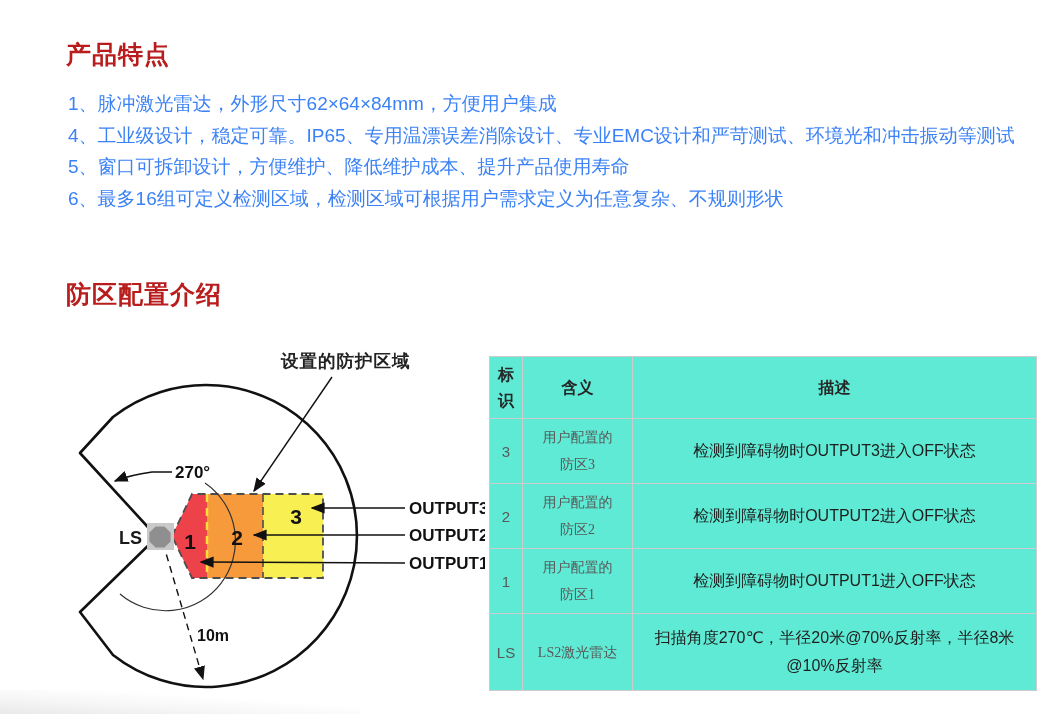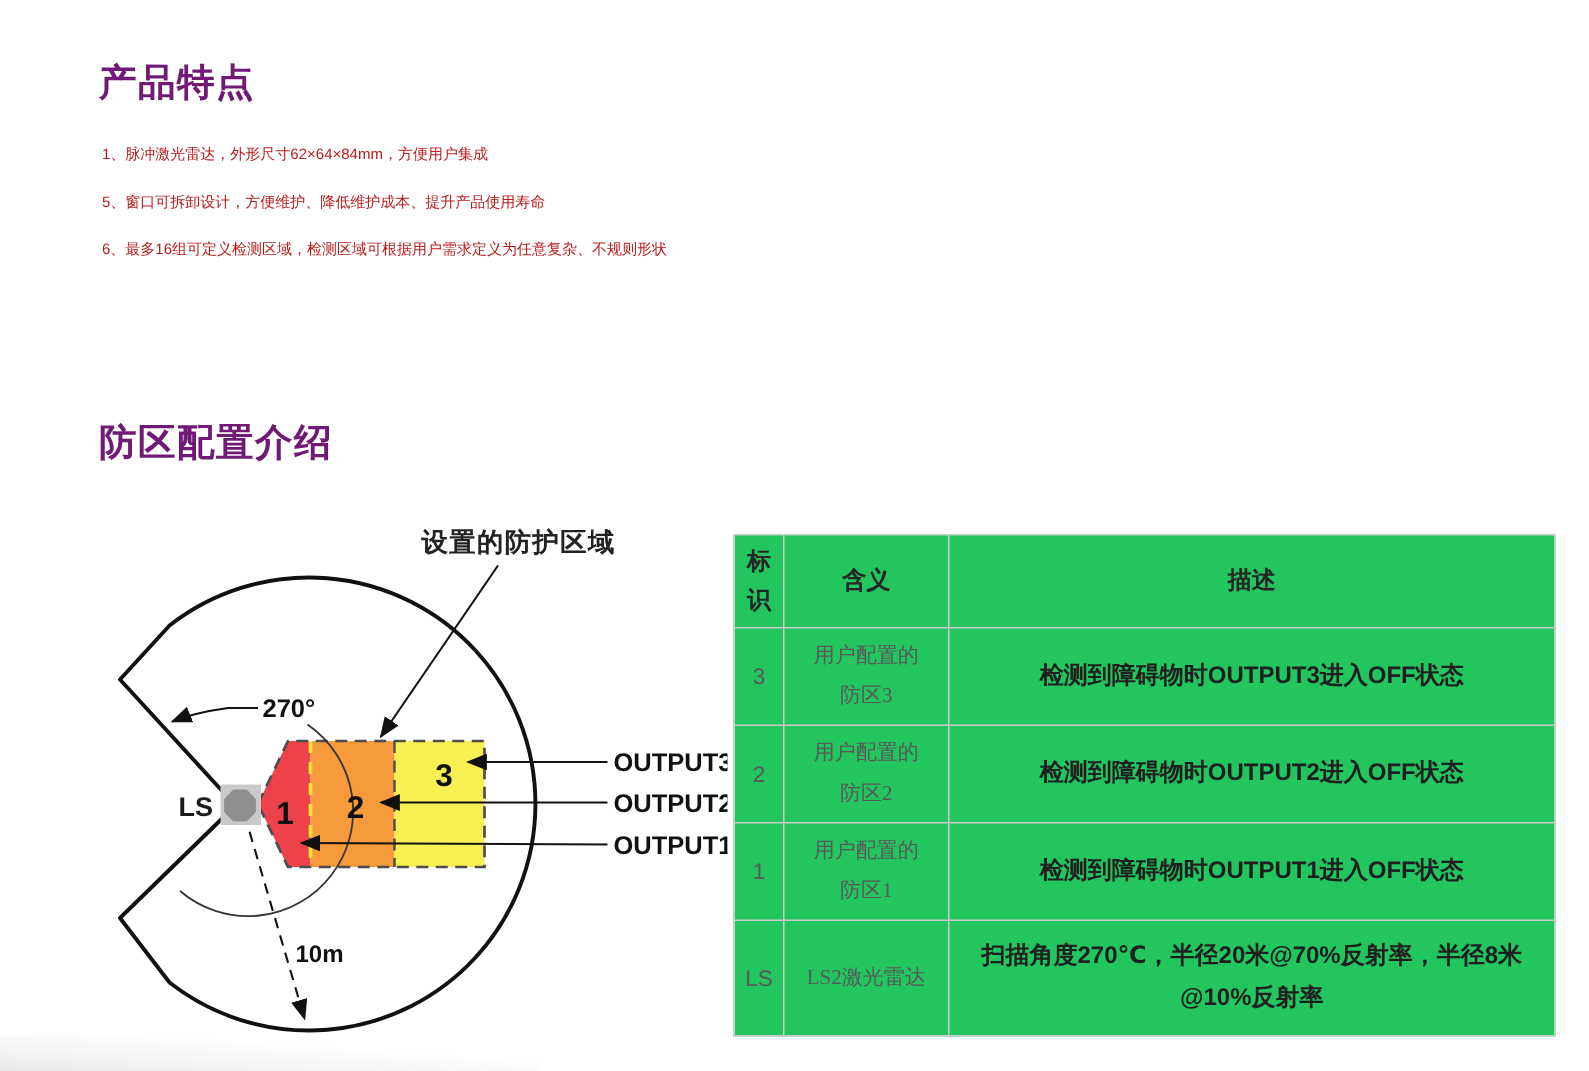--- a/index.html
+++ b/index.html
@@ -3,61 +3,62 @@
 <meta charset="utf-8">
 <style>
   html,body{margin:0;padding:0;}
   body{
     width:1059px;height:714px;position:relative;overflow:hidden;
     background:#ffffff;
     font-family:"Liberation Sans","DejaVu Sans",sans-serif;
   }
   .section-title{
     position:absolute;left:66px;margin:0;
-    font-size:25px;font-weight:700;color:#701a75;letter-spacing:1px;
+    font-size:25px;font-weight:700;color:#b91c1c;letter-spacing:1px;
   }
   #title-1{top:38px;}
   #title-2{top:278px;}
   .feature-list{position:absolute;left:68px;top:88px;margin:0;padding:0;list-style:none;}
   .feature-list li{
-    font-size:10px;color:#b91c1c;line-height:31.5px;white-space:nowrap;
+    font-size:19px;color:#3b82f6;line-height:31.5px;white-space:nowrap;
   }
   
   #diagram{position:absolute;left:75px;top:345px;}
   
   #zone-table{
     position:absolute;left:489px;top:356px;
     border-collapse:collapse;table-layout:fixed;width:547px;
-    background:#22c55e;
+    background:#5eead4;
   }
   #zone-table th,#zone-table td{
     border:1px solid #cccccc;text-align:center;vertical-align:middle;
     padding:2px 4px;
   }
   #zone-table th{font-size:16px;font-weight:700;color:#262626;line-height:26px;}
   #zone-table td.c-id{font-size:15px;color:#595959;}
   #zone-table td.c-meaning{font-size:14px;color:#595959;line-height:27px;white-space:pre-line;font-family:Liberation Serif, serif;}
-  #zone-table td.c-desc{font-size:16px;font-weight:700;color:#1f1f1f;line-height:28px;padding:10px 10px;}
+  #zone-table td.c-desc{font-size:16px;font-weight:400;color:#1f1f1f;line-height:28px;padding:10px 10px;}
   tr.h-row{height:62px;}
   tr.z-row{height:65px;}
   tr.ls-row{height:72px;}
   
   #corner-shade{
     position:absolute;left:0;bottom:0;width:360px;height:24px;
     background:linear-gradient(to top right,#e9e9e9 0%,#f6f6f6 35%,#ffffff 65%);
     pointer-events:none;
   }
 </style>
 </head>
 <body>
 
 <h1 class="section-title" id="title-1">产品特点</h1>
 
 <ul class="feature-list">
   <li>1、脉冲激光雷达，外形尺寸62×64×84mm，方便用户集成</li>
+  <li>4、工业级设计，稳定可靠。IP65、专用温漂误差消除设计、专业EMC设计和严苛测试、环境光和冲击振动等测试</li>
   <li>5、窗口可拆卸设计，方便维护、降低维护成本、提升产品使用寿命</li>
   <li>6、最多16组可定义检测区域，检测区域可根据用户需求定义为任意复杂、不规则形状</li>
 </ul>
 
 <h1 class="section-title" id="title-2">防区配置介绍</h1>
 
 <svg id="diagram" width="410" height="358" viewBox="0 0 410 358" font-family="Liberation Sans, DejaVu Sans, sans-serif">
   <defs>
     <marker id="arr" viewBox="0 0 10 8" refX="9" refY="4" markerWidth="10" markerHeight="8" orient="auto-start-reverse">
       <path d="M0,0 L10,4 L0,8 Z" fill="#111"></path>

